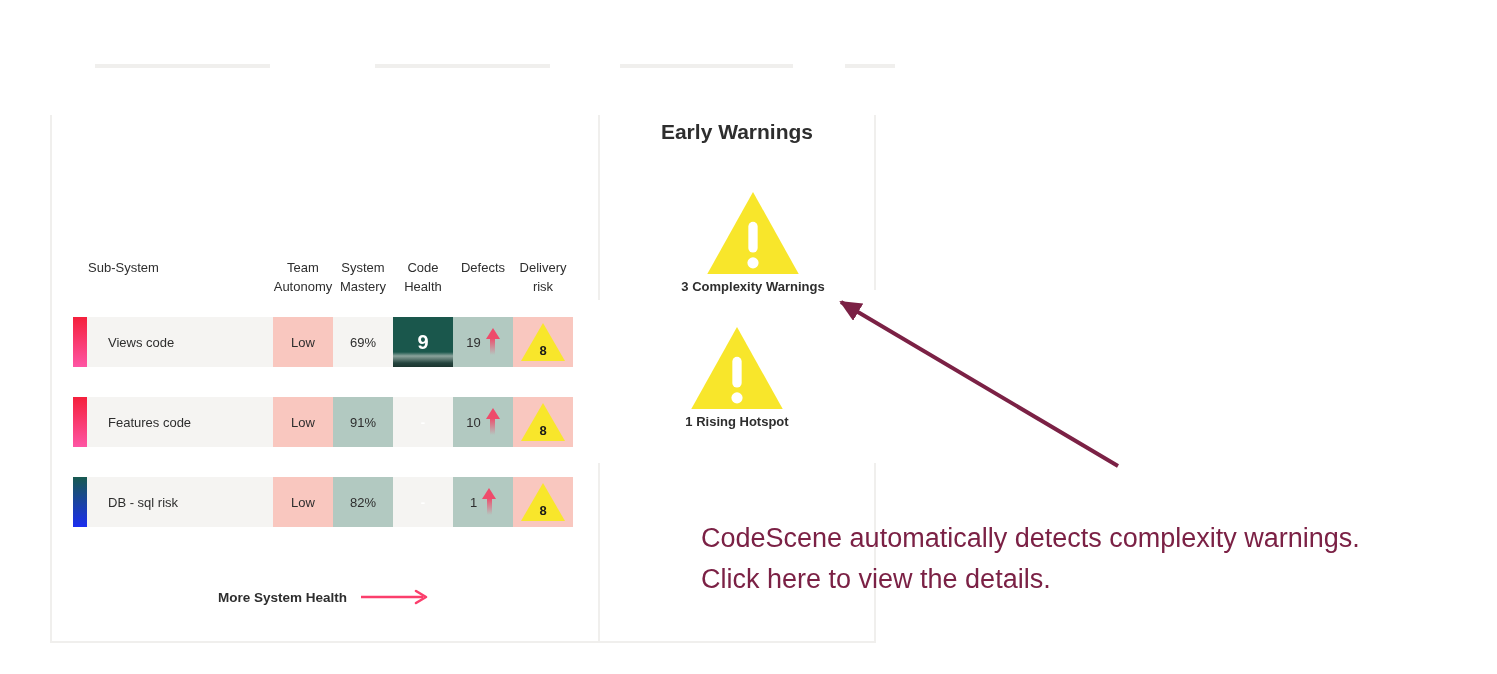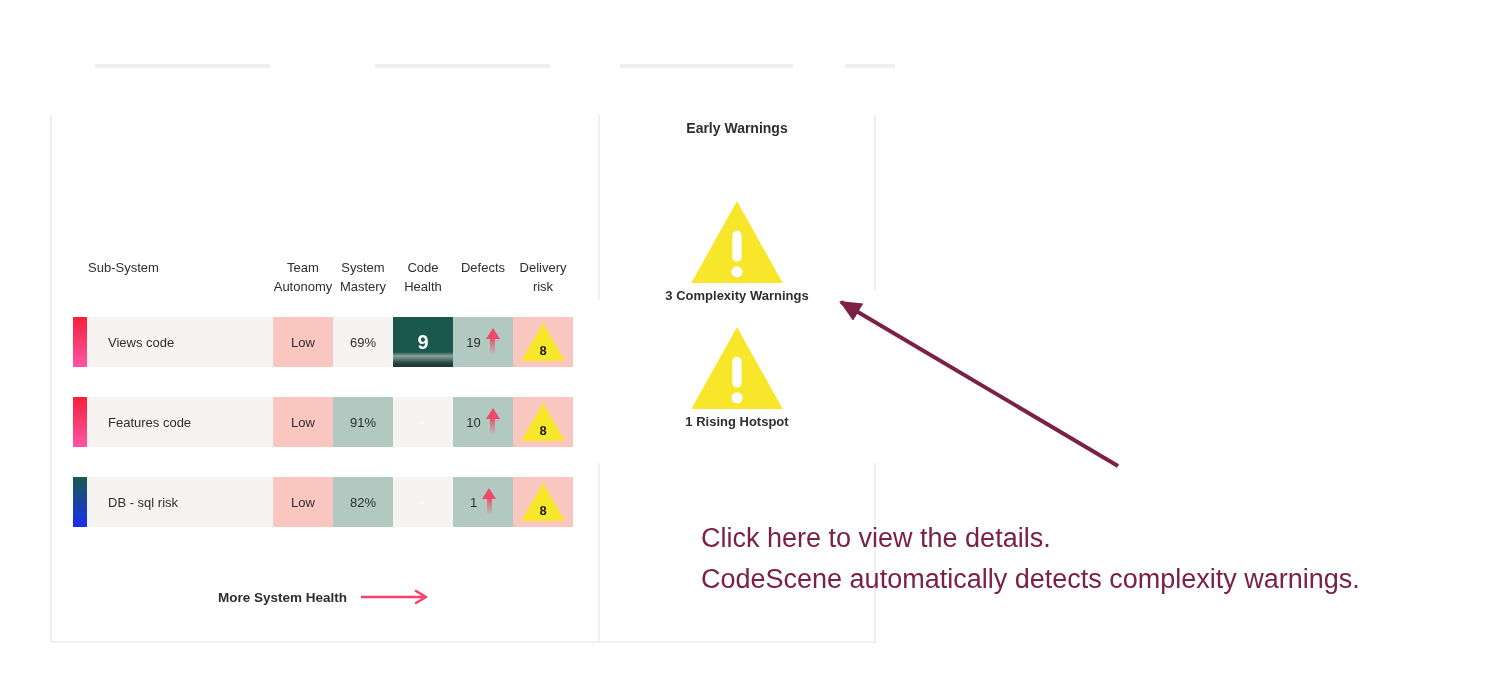--- a/index.html
+++ b/index.html
@@ -46,24 +46,24 @@
       clip-path:polygon(50% 0, 100% 100%, 0 100%);
       display:flex; align-items:flex-end; justify-content:center;
       font-size:13px; font-weight:bold; color:#1a1a1a; padding-bottom:3px; }
 
   .more-link { position:absolute; left:73px; top:589px; width:500px; display:flex;
       align-items:center; justify-content:center; gap:13px; cursor:pointer; }
   .more-link span { font-size:13.5px; font-weight:600; }
 
   
   .ew-title { position:absolute; left:599px; top:120px; width:276px; text-align:center;
-              font-size:14px; font-weight:bold; }
+              font-size:21px; font-weight:bold; }
   .ew-item { position:absolute; left:599px; width:276px; display:flex; flex-direction:column;
              align-items:center; cursor:pointer; }
-  .ew-item.w0 { top:200px; } .ew-item.w1 { top:326px; }
+  .ew-item.w0 { top:191px;margin-left:16px; } .ew-item.w1 { top:326px; }
   .ew-label { margin-top:4px; font-size:13px; font-weight:bold; }
 
   
   .anno-arrow { position:absolute; left:825px; top:286px; width:305px; height:190px; }
   .anno-text { position:absolute; left:701px; top:518px; color:var(--annotation-maroon,#7b2145);
                font-size:27px; line-height:41px; }
 </style>
 </head>
 <body>
 
@@ -173,17 +173,17 @@
   <svg class="anno-arrow" viewBox="0 0 305 190">
     <defs>
       <marker id="ah" markerUnits="userSpaceOnUse" markerWidth="24" markerHeight="20" refX="20" refY="10" orient="auto">
         <polygon points="0,0 22,10 0,20" fill="var(--annotation-maroon,#7b2145)"></polygon>
       </marker>
     </defs>
     <path d="M293 180 L16 16" stroke="var(--annotation-maroon,#7b2145)" stroke-width="4" fill="none" marker-end="url(#ah)"></path>
   </svg>
 
   <div class="anno-text">
+    <div>CodeScene automatically detects complexity warnings.</div>
     <div>Click here to view the details.</div>
-    <div>CodeScene automatically detects complexity warnings.</div>
   </div>
 
 </div>
 
 </body></html>

